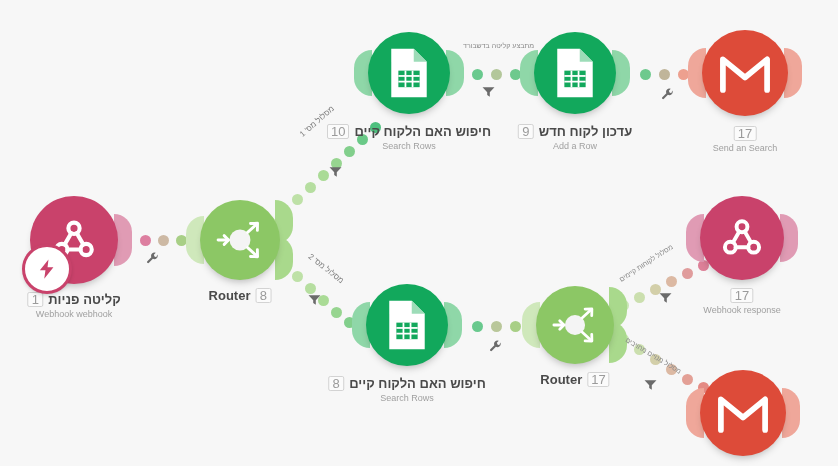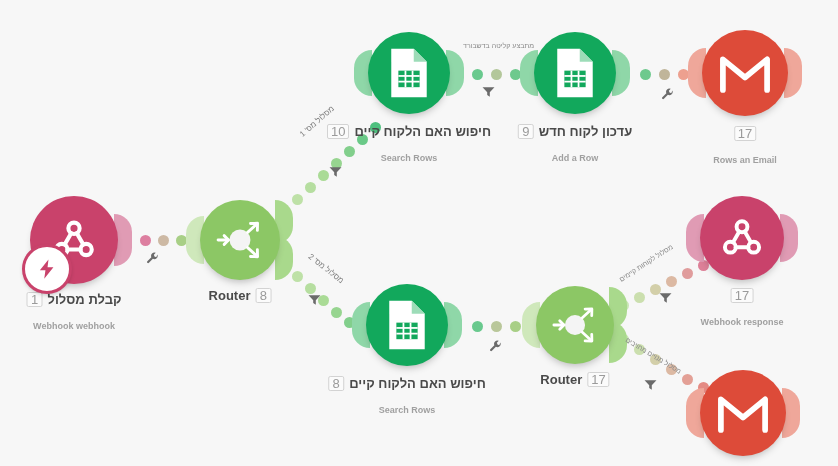--- a/index.html
+++ b/index.html
@@ -63,24 +63,24 @@
     border:1px solid #d3d3d3;
     background:#fbfbfb;
     border-radius:2px;
     padding:0 3px;
     line-height:13px;
     min-width:8px;
     display:inline-block;
     font-weight:normal;
   }
   .node-sub{
-    margin-top:14px;
+    margin-top:2px;
     font-size:9px;
     color:#a0a0a0;
-    font-weight:bold;
+    font-weight:normal;
   }
 
   
   .trail{position:absolute;z-index:1;}
   .trail span{
     position:absolute;
     border-radius:50%;
     display:block;
   }
 
@@ -204,21 +204,21 @@
         </g>
       </svg>
     </div>
     <div class="bolt-badge" style="left:-8px;top:48px;">
       <svg width="22" height="22" viewBox="0 0 24 24">
         <path d="M13.6 1.5 L4.2 13.4 h6.1 l-1.3 9.1 L19 10.1 h-6.4 z" fill="#c9426b"></path>
       </svg>
     </div>
     <div class="labels" style="top:96px;">
       <div class="title-row">
-        <span class="node-title">קבלת מסלול</span>
+        <span class="node-title">קליטה פניות</span>
         <span class="node-badge">1</span>
       </div>
       <div class="node-sub">Webhook webhook</div>
     </div>
   </div>
 
   <div class="glyph" style="left:146px;top:252px;">
     <svg width="13" height="13" viewBox="0 0 24 24">
       <path d="M21 4.5 a6.2 6.2 0 0 1-8.3 8.1 L5.4 20 a2 2 0 0 1-2.9-2.8 l7.4-7.4 A6.2 6.2 0 0 1 18 1.6 l-3.5 3.5 1.2 3.2 3.2 1.2 z" fill="#6b6b6b"></path>
     </svg>
@@ -331,21 +331,21 @@
     <div class="cap right" style="width:18px;height:50px;background:#efa79a;border-radius:0 26px 26px 0;margin-left:-4px;"></div>
     <div class="bubble" style="width:86px;height:86px;background:#dd4b39;">
       <svg width="52" height="44" viewBox="0 0 40 32">
         <path d="M3 29 V5.5 L20 19.5 L37 5.5 V29" fill="none" stroke="#ffffff" stroke-width="4.4" stroke-linejoin="round" stroke-linecap="round"></path>
       </svg>
     </div>
     <div class="labels" style="top:96px;">
       <div class="title-row">
         <span class="node-badge">17</span>
       </div>
-      <div class="node-sub">Rows an Email</div>
+      <div class="node-sub">Send an Search</div>
     </div>
   </div>
 
   <div class="node" style="left:366px;top:284px;width:82px;height:82px;">
     <div class="cap left" style="width:18px;height:46px;background:#8fd7a8;border-radius:26px 0 0 26px;margin-right:-4px;"></div>
     <div class="cap right" style="width:18px;height:46px;background:#8fd7a8;border-radius:0 26px 26px 0;margin-left:-4px;"></div>
     <div class="bubble" style="width:82px;height:82px;background:#12a85c;">
       <svg width="46" height="52" viewBox="0 0 36 44">
         <path d="M3 1.5 h19 l11 11 v30 H3 z" fill="#ffffff"></path>
         <path d="M22 1.5 l11 11 h-11 z" fill="#9ddcb8"></path>

